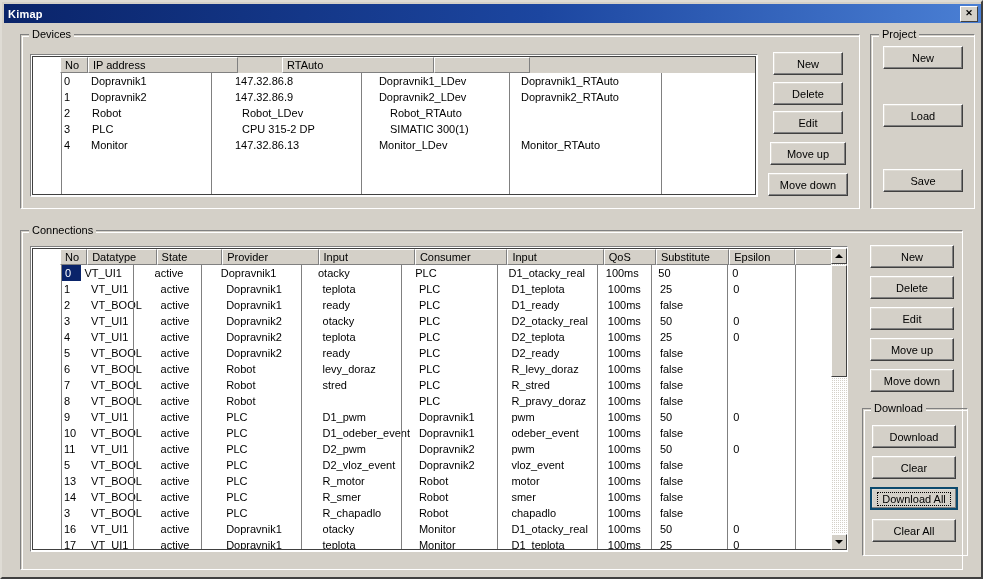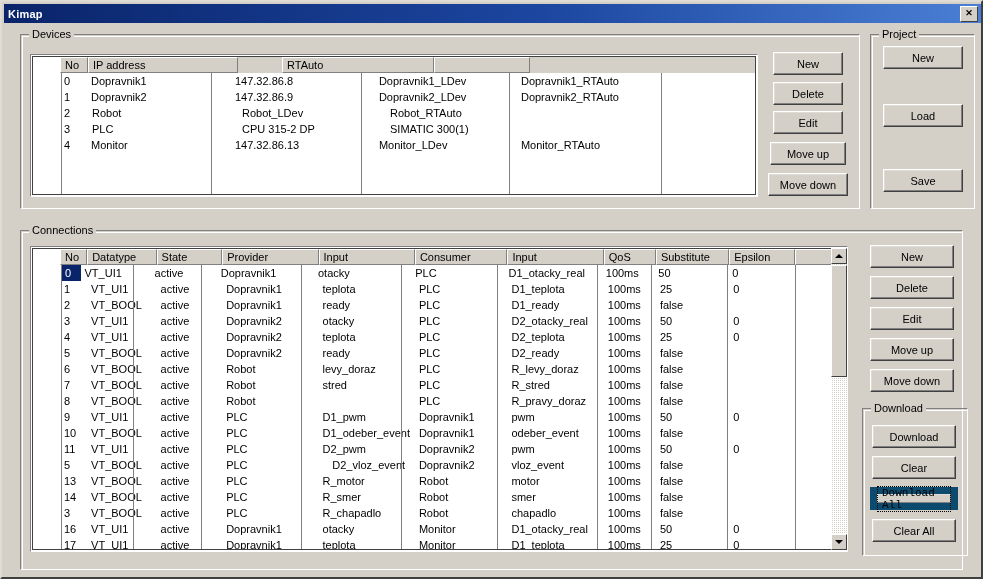--- a/index.html
+++ b/index.html
@@ -87,22 +87,21 @@
   .btn{
     position:absolute;box-sizing:border-box;
     background:#d4d0c8;
     border-left:1px solid #ffffff;border-top:1px solid #ffffff;
     border-right:1px solid #404040;border-bottom:1px solid #404040;
     display:flex;align-items:center;justify-content:center;
     font-size:11px;color:#000;font-family:"Liberation Sans", sans-serif;
     box-shadow: inset -1px -1px 0 #808080, inset 1px 1px 0 #dfdcd5;
   }
   .btn.focused{
-    border:7px solid #0c4a6e;
-    font-family:Liberation Mono, monospace;
+    border:2px solid #0c4a6e;
   }
   .btn.focused .inner{
     border:1px dotted #000;padding:0 4px;
   }
   
   .vscroll{
     position:absolute;width:16px;background:#d4d0c8;
     background-image:
       repeating-linear-gradient(0deg,#ffffff 0 1px,transparent 1px 2px),
       repeating-linear-gradient(90deg,#ffffff 0 1px,transparent 1px 2px);
@@ -400,21 +399,21 @@
             <div class="cell" style="width: 54px;">100ms</div>
             <div class="cell" style="width: 76px;">50</div>
             <div class="cell" style="width: 68px;">0</div>
             <div class="cell" style="width: 52px;"></div>
           </div>
           <div class="row">
             <div class="cell" style="width: 28px;">5</div>
             <div class="cell" style="width: 72px;">VT_BOOL</div>
             <div class="cell" style="width: 68px;">active</div>
             <div class="cell" style="width: 100px;">PLC</div>
-            <div class="cell" style="width: 100px; text-align: center;">D2_vloz_event</div>
+            <div class="cell" style="width: 100px;">D2_vloz_event</div>
             <div class="cell" style="width: 96px;">Dopravnik2</div>
             <div class="cell" style="width: 100px;">vloz_event</div>
             <div class="cell" style="width: 54px;">100ms</div>
             <div class="cell" style="width: 76px;">false</div>
             <div class="cell" style="width: 68px;"></div>
             <div class="cell" style="width: 52px;"></div>
           </div>
           <div class="row">
             <div class="cell" style="width: 28px;">13</div>
             <div class="cell" style="width: 72px;">VT_BOOL</div>

